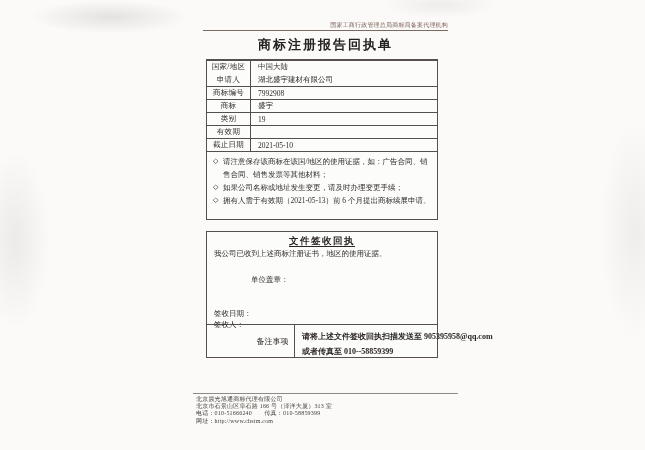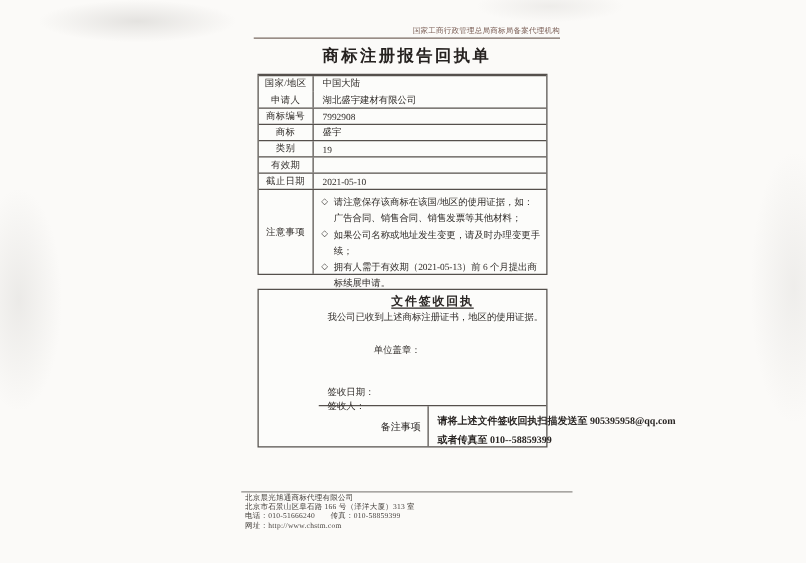--- a/index.html
+++ b/index.html
@@ -50,21 +50,21 @@
     display:flex;align-items:center;white-space:nowrap;
   }
   .r13{height:13px;}
   .notice-row{height:68px;}
   .notice-list{flex:1;min-width:0;padding:3px 5px 0 6px;}
   .notice-item{display:flex;font-size:7.5px;line-height:13px;color:#2f2b28;}
   .notice-item .bullet{flex:0 0 10px;text-align:left;font-size:7px;}
   .notice-item .txt{flex:1;min-width:0;}
 
   
-  .tbl2{top:231px;height:127px;padding-left:48px;}
+  .tbl2{top:231px;height:127px;}
   .receipt-top{position:relative;height:92px;}
   .receipt-title{
     position:absolute;left:0;top:3px;width:100%;text-align:center;
     font-size:9.5px;font-weight:bold;letter-spacing:1.5px;color:#2a2624;
     text-decoration:underline;text-underline-offset:2px;
   }
   .receipt-confirm{position:absolute;left:7px;top:17px;font-size:7.5px;color:#2f2b28;white-space:nowrap;}
   .seal-label{position:absolute;left:7px;top:43px;font-size:7.5px;color:#2f2b28;margin-left:37px;}
   .signer-label{position:absolute;left:7px;top:68px;font-size:7.5px;color:#2f2b28;margin-top:20px;}
   .signdate-label{position:absolute;left:7px;top:77px;font-size:7.5px;color:#2f2b28;}
@@ -116,21 +116,20 @@
       <div class="cell-value">19</div>
     </div>
     <div class="row r13">
       <div class="cell-label">有效期</div>
     </div>
     <div class="row r13">
       <div class="cell-label">截止日期</div>
       <div class="cell-value">2021-05-10</div>
     </div>
     <div class="row notice-row">
-      <div class="cell-label">注意事项</div>
       <div class="notice-list">
         <div class="notice-item">
           <span class="bullet">◇</span>
           <span class="txt">请注意保存该商标在该国/地区的使用证据，如：广告合同、销售合同、销售发票等其他材料；</span>
         </div>
         <div class="notice-item">
           <span class="bullet">◇</span>
           <span class="txt">如果公司名称或地址发生变更，请及时办理变更手续；</span>
         </div>
         <div class="notice-item">

